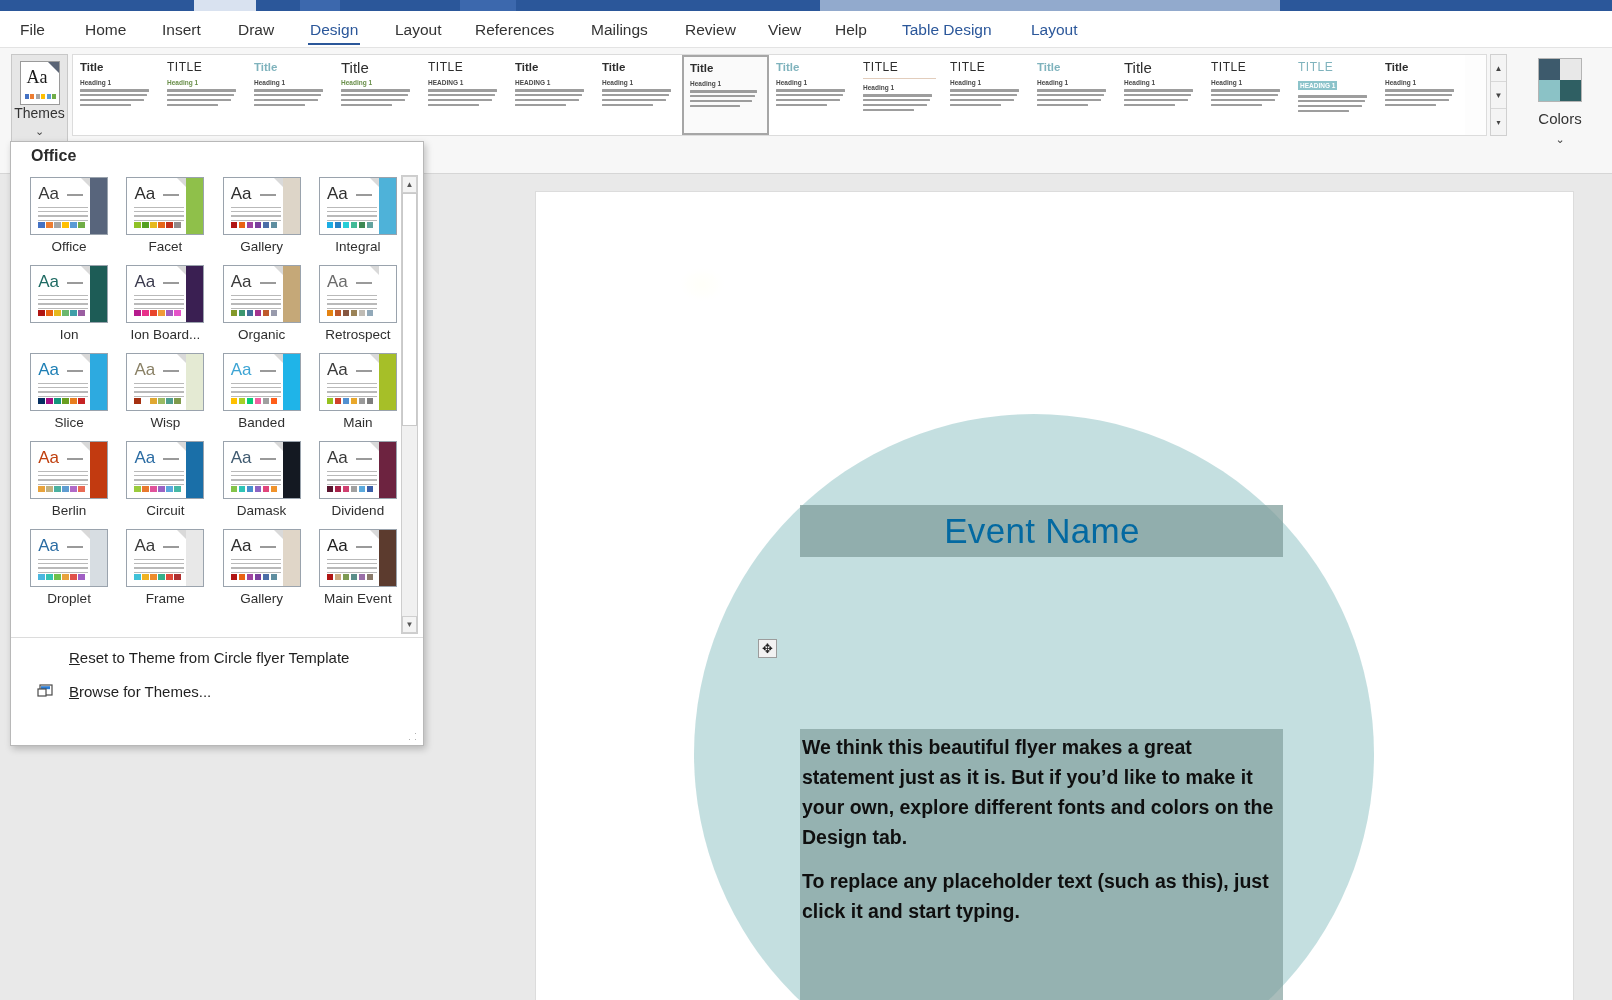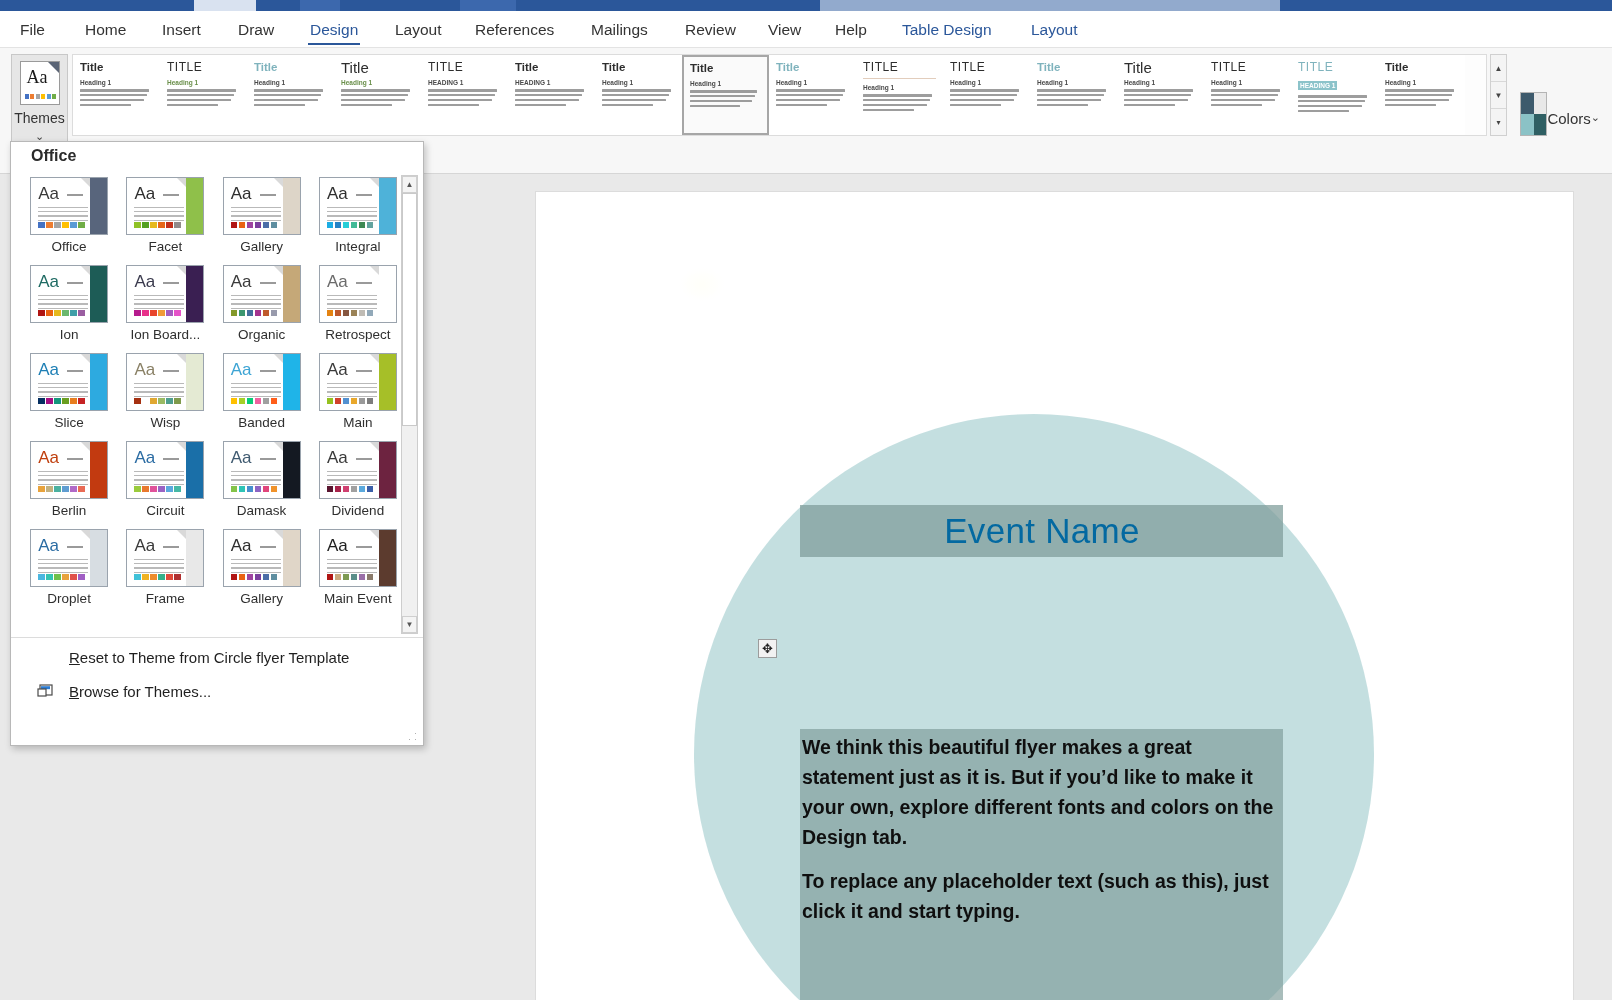--- a/index.html
+++ b/index.html
@@ -62,21 +62,21 @@
   .themes-icon .fold {
     position:absolute; right:0; top:0; width:0; height:0;
     border-left:11px solid transparent; border-top:11px solid #5a6475;
   }
   .themes-icon .aa {
     position:absolute; left:6px; top:5px; font-size:18px; color:#1a1a1a;
     font-family:"Liberation Serif", serif;
   }
   .themes-icon .swatches { position:absolute; left:4px; bottom:5px; display:flex; gap:1.5px; }
   .themes-icon .swatches i { width:4px; height:5px; display:block; }
-  .themes-label { font-size:14px; color:#333; margin-top:5px; }
+  .themes-label { font-size:14px; color:#333; }
   .themes-caret { font-size:11px; color:#444; margin-top:4px; }
 
   
   .style-gallery {
     position:absolute; left:72px; top:6px; width:1415px; height:82px;
     background:#fdfdfd; border:1px solid #dcdcdc; overflow:hidden;
     display:flex; align-items:flex-start;
   }
   .style-thumb {
     position:relative; width:87px; height:80px; flex:0 0 auto;
@@ -107,21 +107,21 @@
   }
   .gal-scroll div {
     flex:1; display:flex; align-items:center; justify-content:center;
     font-size:8px; color:#444; border-bottom:1px solid #d8d8d8;
   }
   .gal-scroll div:last-child { border-bottom:none; }
 
   
   .colors-btn {
     position:absolute; left:1520px; top:10px; width:80px; height:112px;
-    display:flex; flex-direction:row; align-items:center;
+    display:flex; flex-direction:column; align-items:center;
   }
   .colors-swatch {
     width:44px; height:44px; display:grid;
     grid-template-columns:1fr 1fr; grid-template-rows:1fr 1fr;
     border:1px solid #b4b4b4;
   }
   .colors-swatch i { display:block; }
   .colors-label { font-size:15px; color:#333; margin-top:8px; }
   .colors-caret { font-size:11px; color:#444; margin-top:6px; }
 

